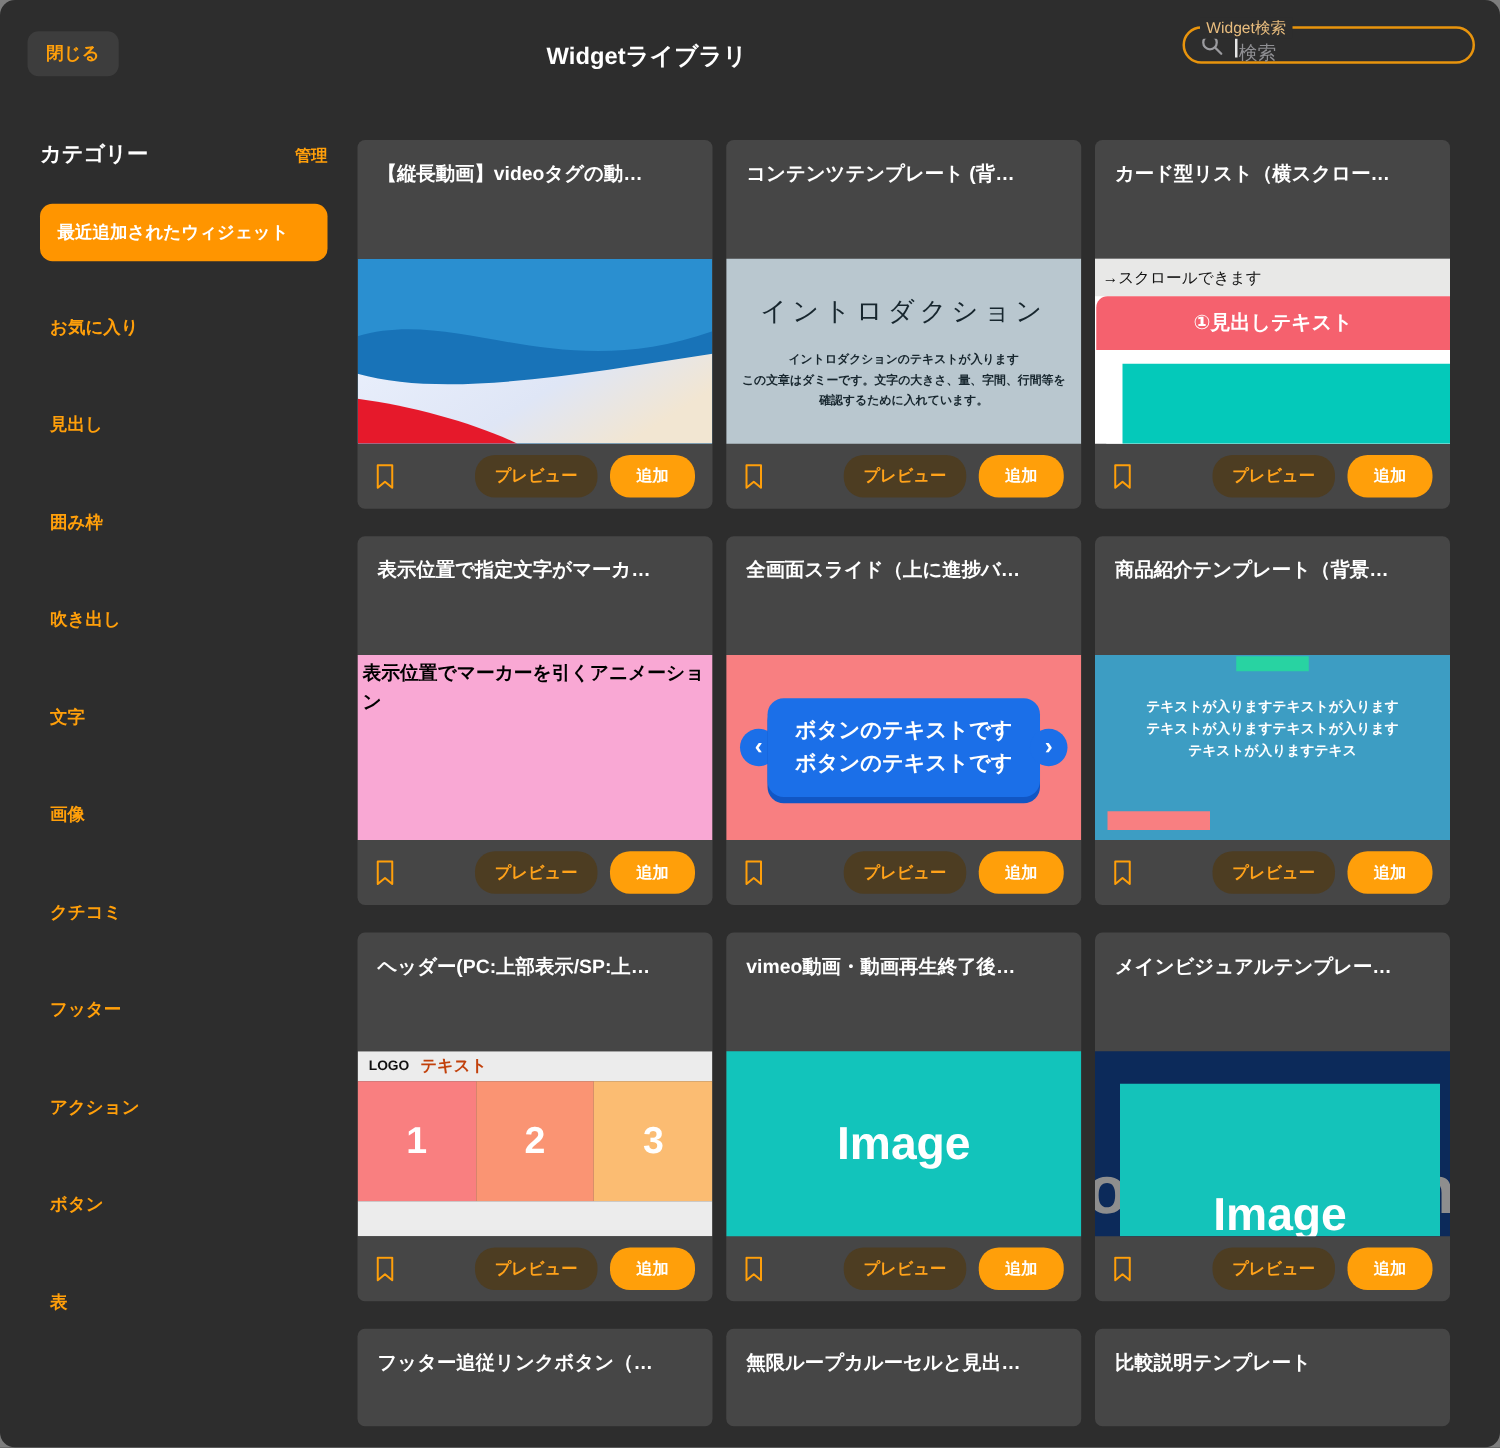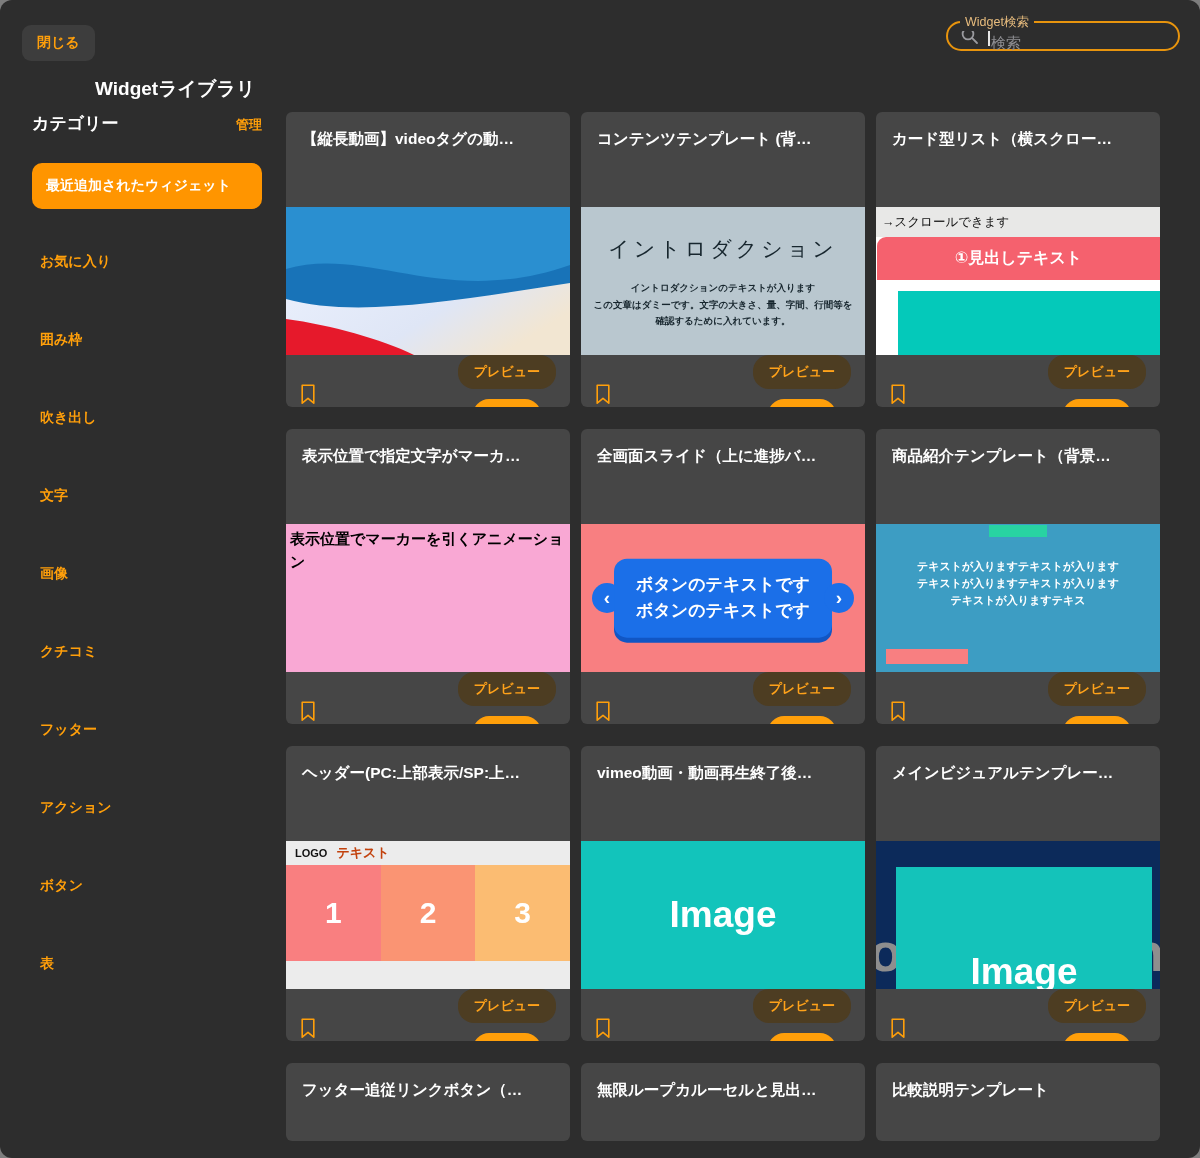--- a/index.html
+++ b/index.html
@@ -2,21 +2,21 @@
 <html><head>
 <meta charset="utf-8">
 <style>
   * { margin:0; padding:0; box-sizing:border-box; }
   html,body { width:1200px; height:1158px; background:#7d7d7d; font-family:"Liberation Sans","DejaVu Sans",sans-serif; }
   .modal { position:relative; width:1200px; height:1158px; background:#2d2d2d; border-radius:12px; overflow:hidden; }
 
   
   .topbar { position:absolute; top:0; left:0; right:0; height:86px; }
   .close-btn { position:absolute; left:22px; top:25px; background:#3d3d3d; color:#ff9f0a; font-size:14px; font-weight:700; border:none; border-radius:9px; padding:9px 15px; cursor:pointer; }
-  .page-title { position:absolute; left:95px; right:260px; top:32px; color:#ffffff; font-size:19px; font-weight:700;margin-top:44px; }
+  .page-title { position:absolute; left:95px; right:260px; top:32px; text-align:center; color:#ffffff; font-size:19px; font-weight:700; }
   .searchbox { position:absolute; right:20px; top:21px; width:234px; height:30px; border:2px solid #e8940d; border-radius:21px; display:flex; align-items:center; padding:0 12px; }
   .searchbox .legend { position:absolute; top:-9px; left:12px; background:#2d2d2d; padding:0 5px; color:#e9bd7e; font-size:12.5px; }
   .searchbox svg { flex:0 0 auto; }
   .searchbox .caret { width:2px; height:19px; background:#e6e6e6; margin:0 1px 0 8px; }
   .searchbox input { flex:1; min-width:0; background:transparent; border:none; outline:none; color:#3b82f6; font-size:15px;margin-top:12px; }
   .searchbox input::placeholder { color:#8f8f93; }
 
   
   .sidebar { position:absolute; left:32px; top:112px; width:230px; }
   .side-head { display:flex; align-items:baseline; justify-content:space-between; }
@@ -27,21 +27,21 @@
   .cat-list li.selected { background:#ff9500; color:#ffffff; border-radius:10px; padding:14px 14px; margin-bottom:4px; }
 
   
   .grid { position:absolute; left:286px; top:112px; width:806px; display:grid; grid-template-columns:284px 284px 284px; grid-auto-rows:auto; column-gap:11px; row-gap:22px; }
   .card { background:#464646; border-radius:6px; overflow:hidden; height:295px; display:flex; flex-direction:column; }
   .card.stub { height:78px; }
   .card-title { padding:17px 16px; color:#ffffff; font-size:15.5px; font-weight:700; white-space:nowrap; overflow:hidden; height:95px; flex:0 0 auto; }
   .preview { height:148px; flex:0 0 auto; position:relative; overflow:hidden; }
   .card-foot { flex:1; display:flex; align-items:center; padding:0 14px; }
   .bookmark-btn { background:none; border:none; cursor:pointer; padding:0; display:flex; }
-  .foot-actions { margin-left:auto; display:flex; gap:10px; align-items:center;flex-direction:column; }
+  .foot-actions { margin-left:auto; display:flex; gap:10px; align-items:center; }
   .btn-preview { background:#4d3d22; color:#ffa21a; font-size:13px; font-weight:700; border:none; border-radius:16px; padding:8px 16px; cursor:pointer; }
   .btn-add { background:#ff9f0a; color:#ffffff; font-size:13px; font-weight:700; border:none; border-radius:16px; padding:8px 21px; cursor:pointer; }
 
   
   .pv-intro { background:#b9c7cf; text-align:center; }
   .pv-intro .h { margin-top:28px; font-family:"Liberation Serif","DejaVu Serif",serif; font-size:21px; letter-spacing:4px; color:#17262e; font-weight:500; }
   .pv-intro .p { margin-top:17px; font-size:9.5px; line-height:1.75; color:#17262e; font-weight:600; }
   .pv-intro .p span { display:block; }
 
   .pv-cardlist { background:#ffffff; display:flex; flex-direction:column; }
@@ -104,20 +104,21 @@
   </div>
 
   <div class="sidebar">
     <div class="side-head">
       <h2>カテゴリー</h2>
       <a class="manage">管理</a>
     </div>
     <ul class="cat-list">
       <li class="selected">最近追加されたウィジェット</li>
       <li>お気に入り</li>
+      <li>見出し</li>
       <li>囲み枠</li>
       <li>吹き出し</li>
       <li>文字</li>
       <li>画像</li>
       <li>クチコミ</li>
       <li>フッター</li>
       <li>アクション</li>
       <li>ボタン</li>
       <li>表</li>
     </ul>

